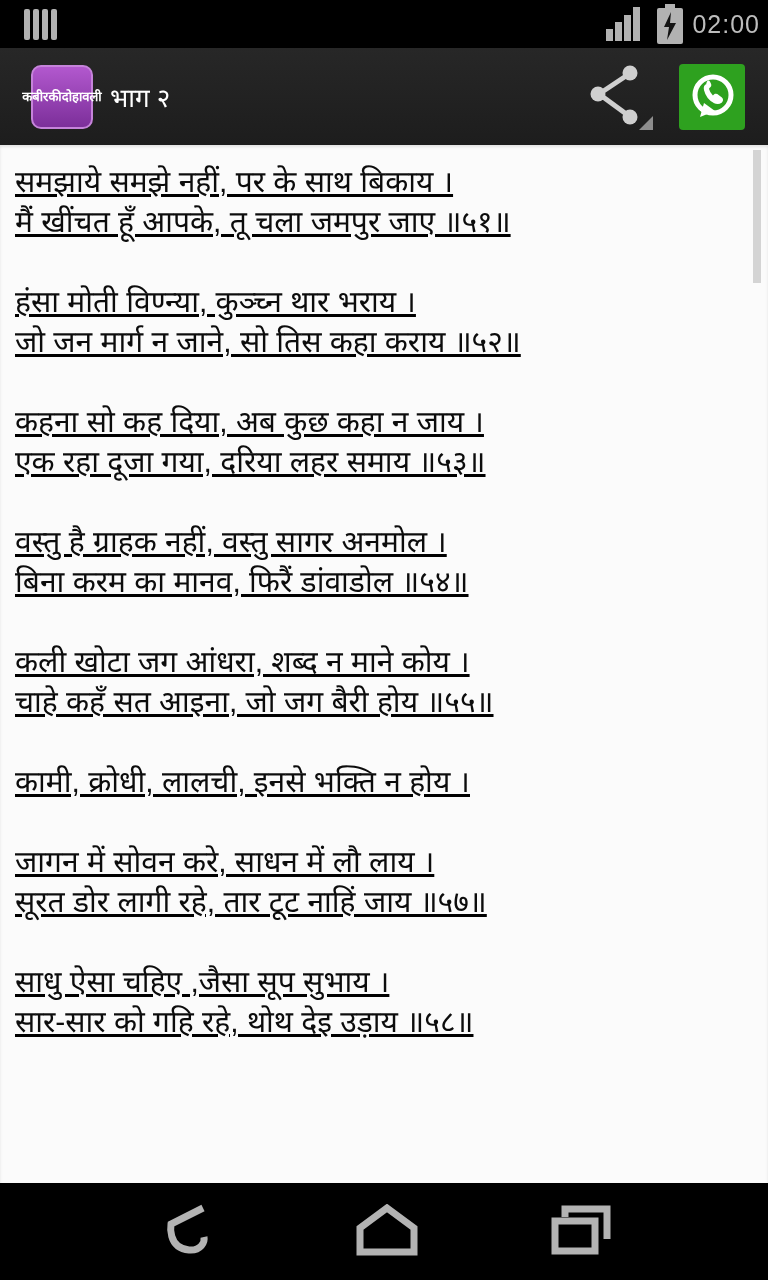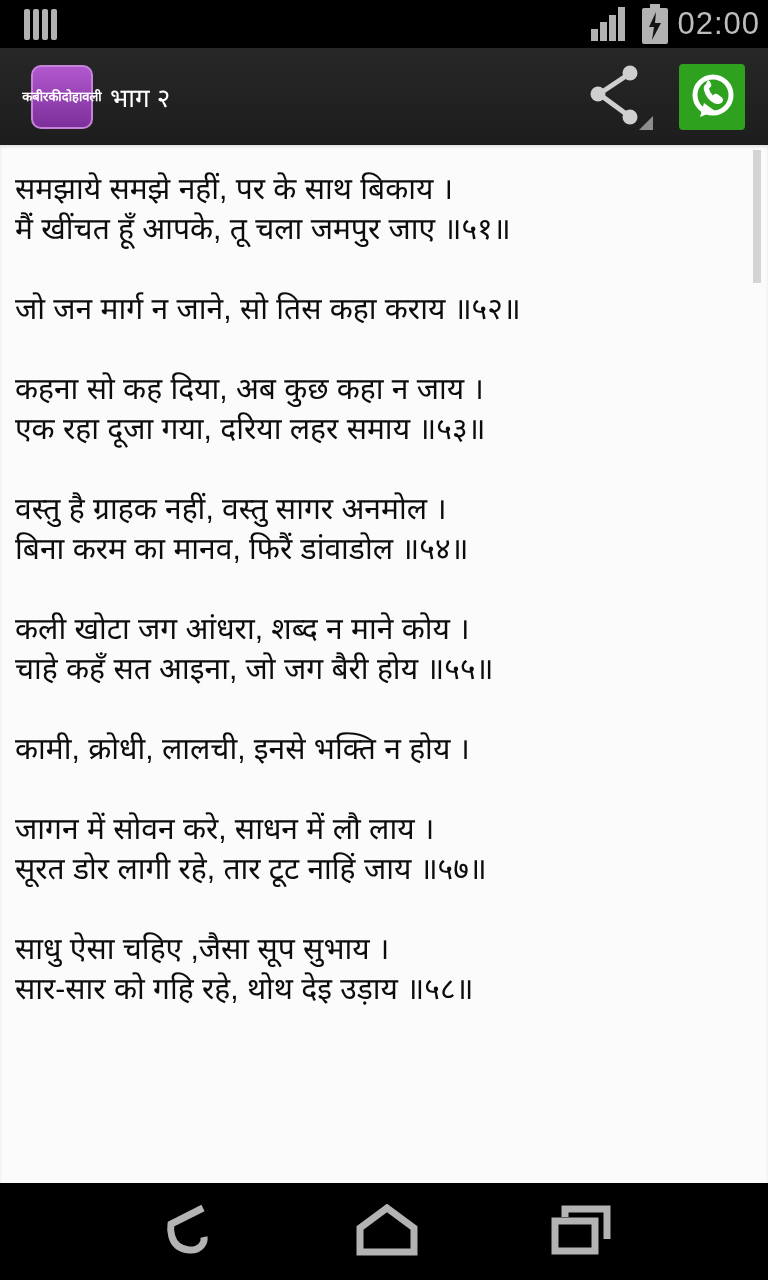--- a/index.html
+++ b/index.html
@@ -21,21 +21,21 @@
   }
   .notif-bars { display: flex; gap: 3px; margin-left: 24px; align-items: flex-end; }
   .notif-bars span {
     display: block; width: 6px; height: 31px;
     background: #b2b2b2; border-radius: 2px;
   }
   .status-right {
     margin-left: auto; display: flex; align-items: center;
     gap: 9px; padding-right: 8px;
   }
-  .clock { color: #bdbdbd; font-size: 31px; letter-spacing: 1px; }
+  .clock { color: #bdbdbd; font-size: 25px; letter-spacing: 1px; }
 
   
   .action-bar {
     position: absolute; top: 48px; left: 0;
     width: 768px; height: 97px;
     background: linear-gradient(#272727, #1d1d1d);
     display: flex; align-items: center;
   }
   .app-icon {
     width: 62px; height: 64px; margin-left: 31px;
@@ -62,22 +62,23 @@
     width: 66px; height: 66px; margin-right: 23px; margin-left: 12px;
     border: none; padding: 0; background: transparent;
   }
 
   
   .content {
     position: absolute; top: 145px; left: 0;
     width: 768px; height: 1038px;
     background: #fbfbfb;
     box-shadow: inset 0 2px 3px rgba(0,0,0,0.10);
-    padding: 24px 12px 0 15px;
+    padding: 17px 12px 0 15px;
     overflow: hidden;
+    text-decoration: underline;
   }
   .doha { margin: 0 0 40px 0; }
   .doha p {
     margin: 0; color: #0c0c0c;
     font-size: 30px; line-height: 40px;
     white-space: nowrap;
   }
   .scrollbar-thumb {
     position: absolute; top: 150px; right: 7px;
     width: 8px; height: 133px;
@@ -151,20 +152,21 @@
       </svg>
     </button>
   </div>
 
   <div class="content">
     <div class="doha">
       <p>समझाये समझे नहीं, पर के साथ बिकाय ।</p>
       <p>मैं खींचत हूँ आपके, तू चला जमपुर जाए ॥५१॥</p>
     </div>
     <div class="doha">
+      <p>हंसा मोती विण्न्या, कुञ्च्न थार भराय ।</p>
       <p>जो जन मार्ग न जाने, सो तिस कहा कराय ॥५२॥</p>
     </div>
     <div class="doha">
       <p>कहना सो कह दिया, अब कुछ कहा न जाय ।</p>
       <p>एक रहा दूजा गया, दरिया लहर समाय ॥५३॥</p>
     </div>
     <div class="doha">
       <p>वस्तु है ग्राहक नहीं, वस्तु सागर अनमोल ।</p>
       <p>बिना करम का मानव, फिरैं डांवाडोल ॥५४॥</p>
     </div>

